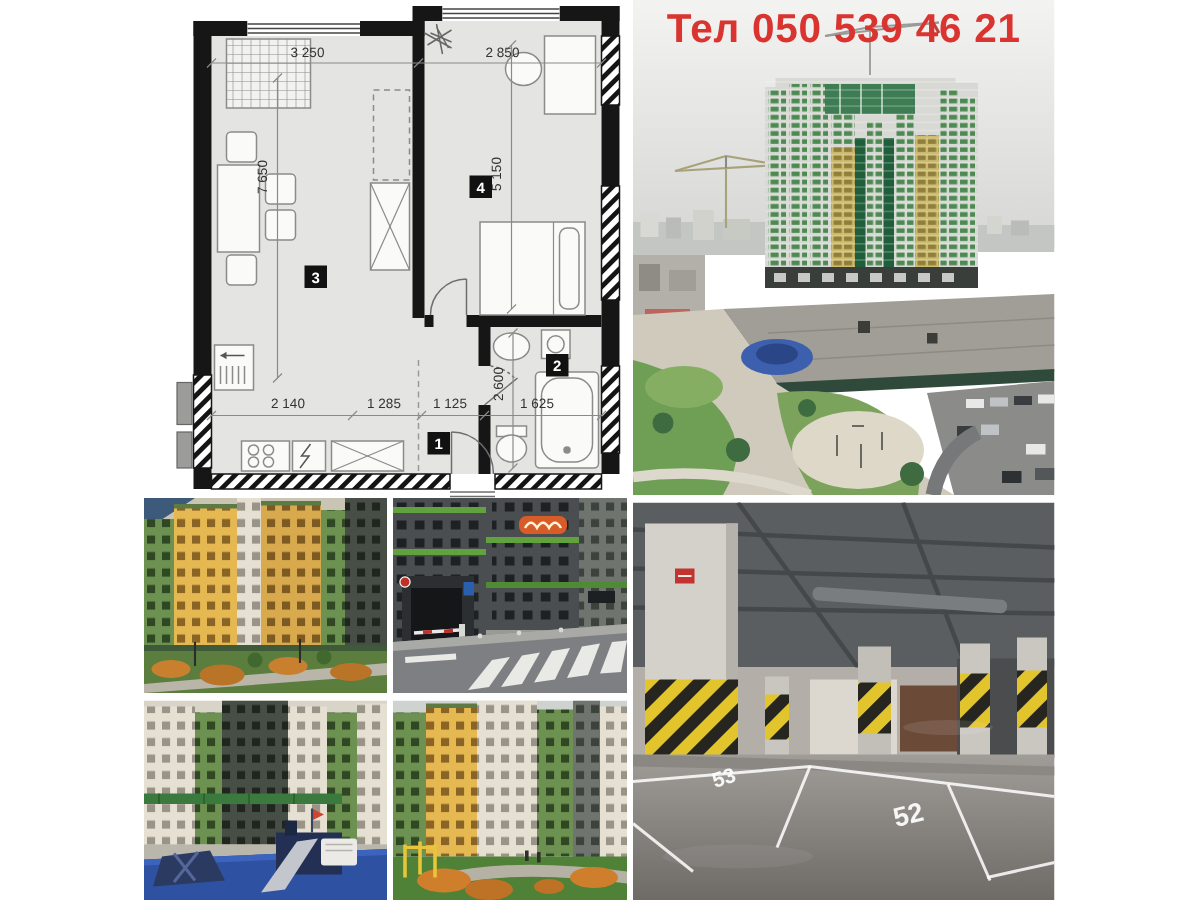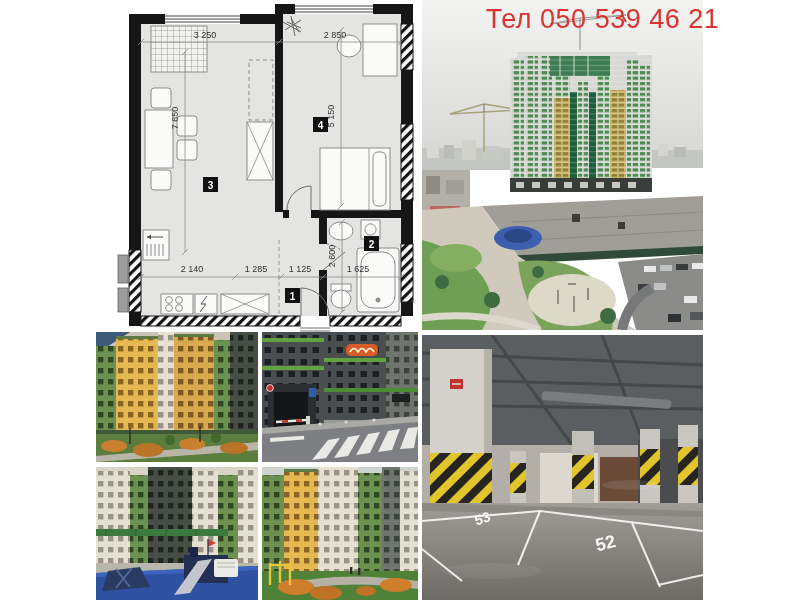--- a/index.html
+++ b/index.html
@@ -11,21 +11,21 @@
   svg{display:block;}
   #photo-tr{left:422px;top:0;width:281px;height:330px;}
   #floor-plan{left:95px;top:0;width:330px;height:396px;}
   #photo-bl1{left:96px;top:332px;width:162px;height:130px;}
   #photo-bm1{left:262px;top:332px;width:156px;height:130px;}
   #photo-bl2{left:96px;top:467px;width:162px;height:133px;}
   #photo-bm2{left:262px;top:467px;width:156px;height:133px;}
   #photo-pr{left:422px;top:335px;width:281px;height:265px;}
   .phone{
     position:absolute;top:4px;left:0;width:100%;text-align:center;
-    font-size:27px;font-weight:400;color:#d9342f;letter-spacing:.5px;z-index:5;padding-left:40px;
+    font-size:27px;font-weight:700;color:#d9342f;letter-spacing:.5px;z-index:5;
   }
   .plan-text{font-family:"Liberation Sans", sans-serif;}
 </style>
 </head>
 <body>
 
 <svg width="0" height="0" style="position:absolute" aria-hidden="true">
 <defs>
   <pattern id="pWallHatch" width="7" height="7" patternUnits="userSpaceOnUse" patternTransform="rotate(45)">
     <rect width="7" height="7" fill="#ffffff"></rect>

